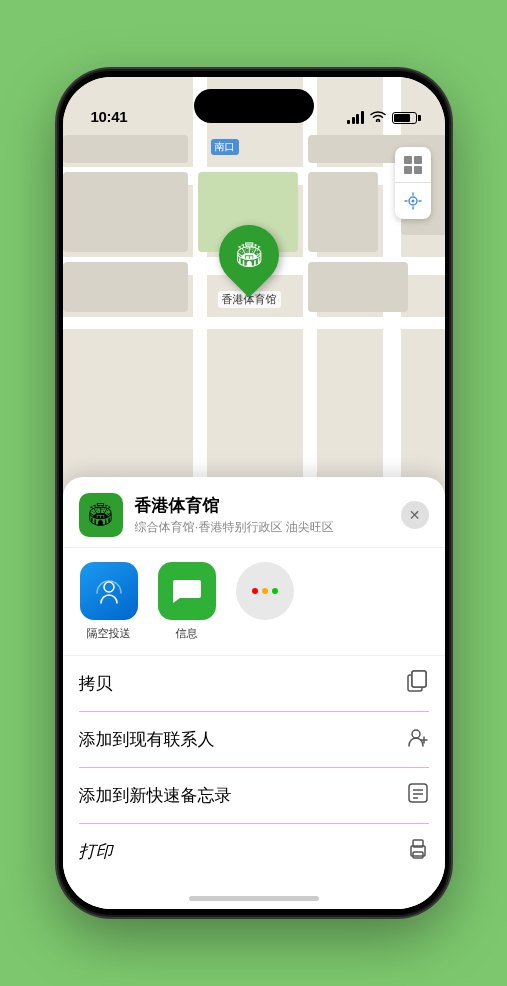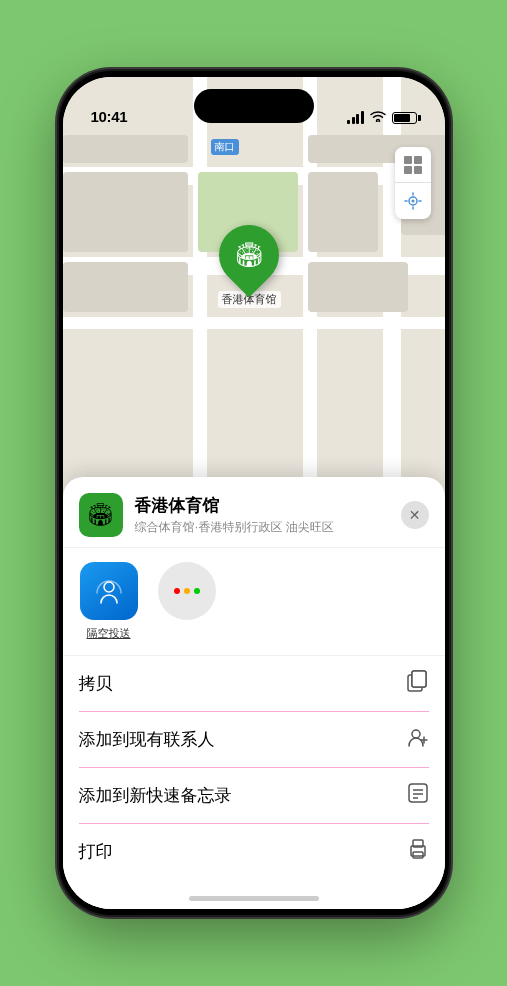--- a/index.html
+++ b/index.html
@@ -286,21 +286,20 @@
       font-size: 28px;
     }
     .share-icon.airdrop { background: linear-gradient(145deg, #1a9af0, #0066cc); }
     .share-icon.messages { background: #2eb136; }
     .share-icon.mail { background: #4a8ff0; }
     .share-icon.notes { background: linear-gradient(180deg, #ffd200 0%, #f5a623 100%); border: 2px solid #e8461e; }
     .share-icon-label {
       font-size: 11px;
       color: #333;
       text-align: center;
-      text-decoration: underline;
     }
     
     .more-dots {
       width: 58px;
       height: 58px;
       border-radius: 50%;
       background: #e8e8e8;
       display: flex;
       align-items: center;
       justify-content: center;
@@ -309,21 +308,21 @@
     }
     
     .action-list { padding: 0 16px; }
     .action-item {
       display: flex;
       align-items: center;
       justify-content: space-between;
       padding: 14px 0;
       border-bottom: 1px solid #f9a8d4;
     }
-    .action-item:last-child { border-bottom: none; }
+    .action-item:last-child { border-bottom: none; font-style: italic; }
     .action-label {
       font-size: 17px;
       color: #000;
     }
     .action-icon {
       font-size: 20px;
       color: #555;
     }
     
     .home-indicator {
@@ -431,20 +430,28 @@
           <div class="share-icon airdrop">
             <svg width="32" height="32" viewBox="0 0 32 32">
               <circle cx="16" cy="12" r="5" fill="none" stroke="#fff" stroke-width="1.5"></circle>
               <path d="M8 28c0-4.4 3.6-8 8-8s8 3.6 8 8" fill="none" stroke="#fff" stroke-width="1.5" stroke-linecap="round"></path>
               <path d="M4 18c0-6.6 5.4-12 12-12s12 5.4 12 12" fill="none" stroke="rgba(255,255,255,0.5)" stroke-width="1.5" stroke-linecap="round"></path>
             </svg>
           </div>
           <span class="share-icon-label">隔空投送</span>
         </div>
 
+        <div class="share-item">
+          <div class="share-icon messages">
+            <svg width="34" height="34" viewBox="0 0 34 34">
+              <path d="M5 6h24a2 2 0 012 2v14a2 2 0 01-2 2H10l-7 5V8a2 2 0 012-2z" fill="#fff"></path>
+            </svg>
+          </div>
+          <span class="share-icon-label">信息</span>
+        </div>
 
 
 
         <div class="share-item">
           <div class="more-dots">
             <svg width="28" height="8" viewBox="0 0 28 8">
               <circle cx="4" cy="4" r="3" fill="#f00"></circle>
               <circle cx="14" cy="4" r="3" fill="#fa0"></circle>
               <circle cx="24" cy="4" r="3" fill="#0c0"></circle>
             </svg>

